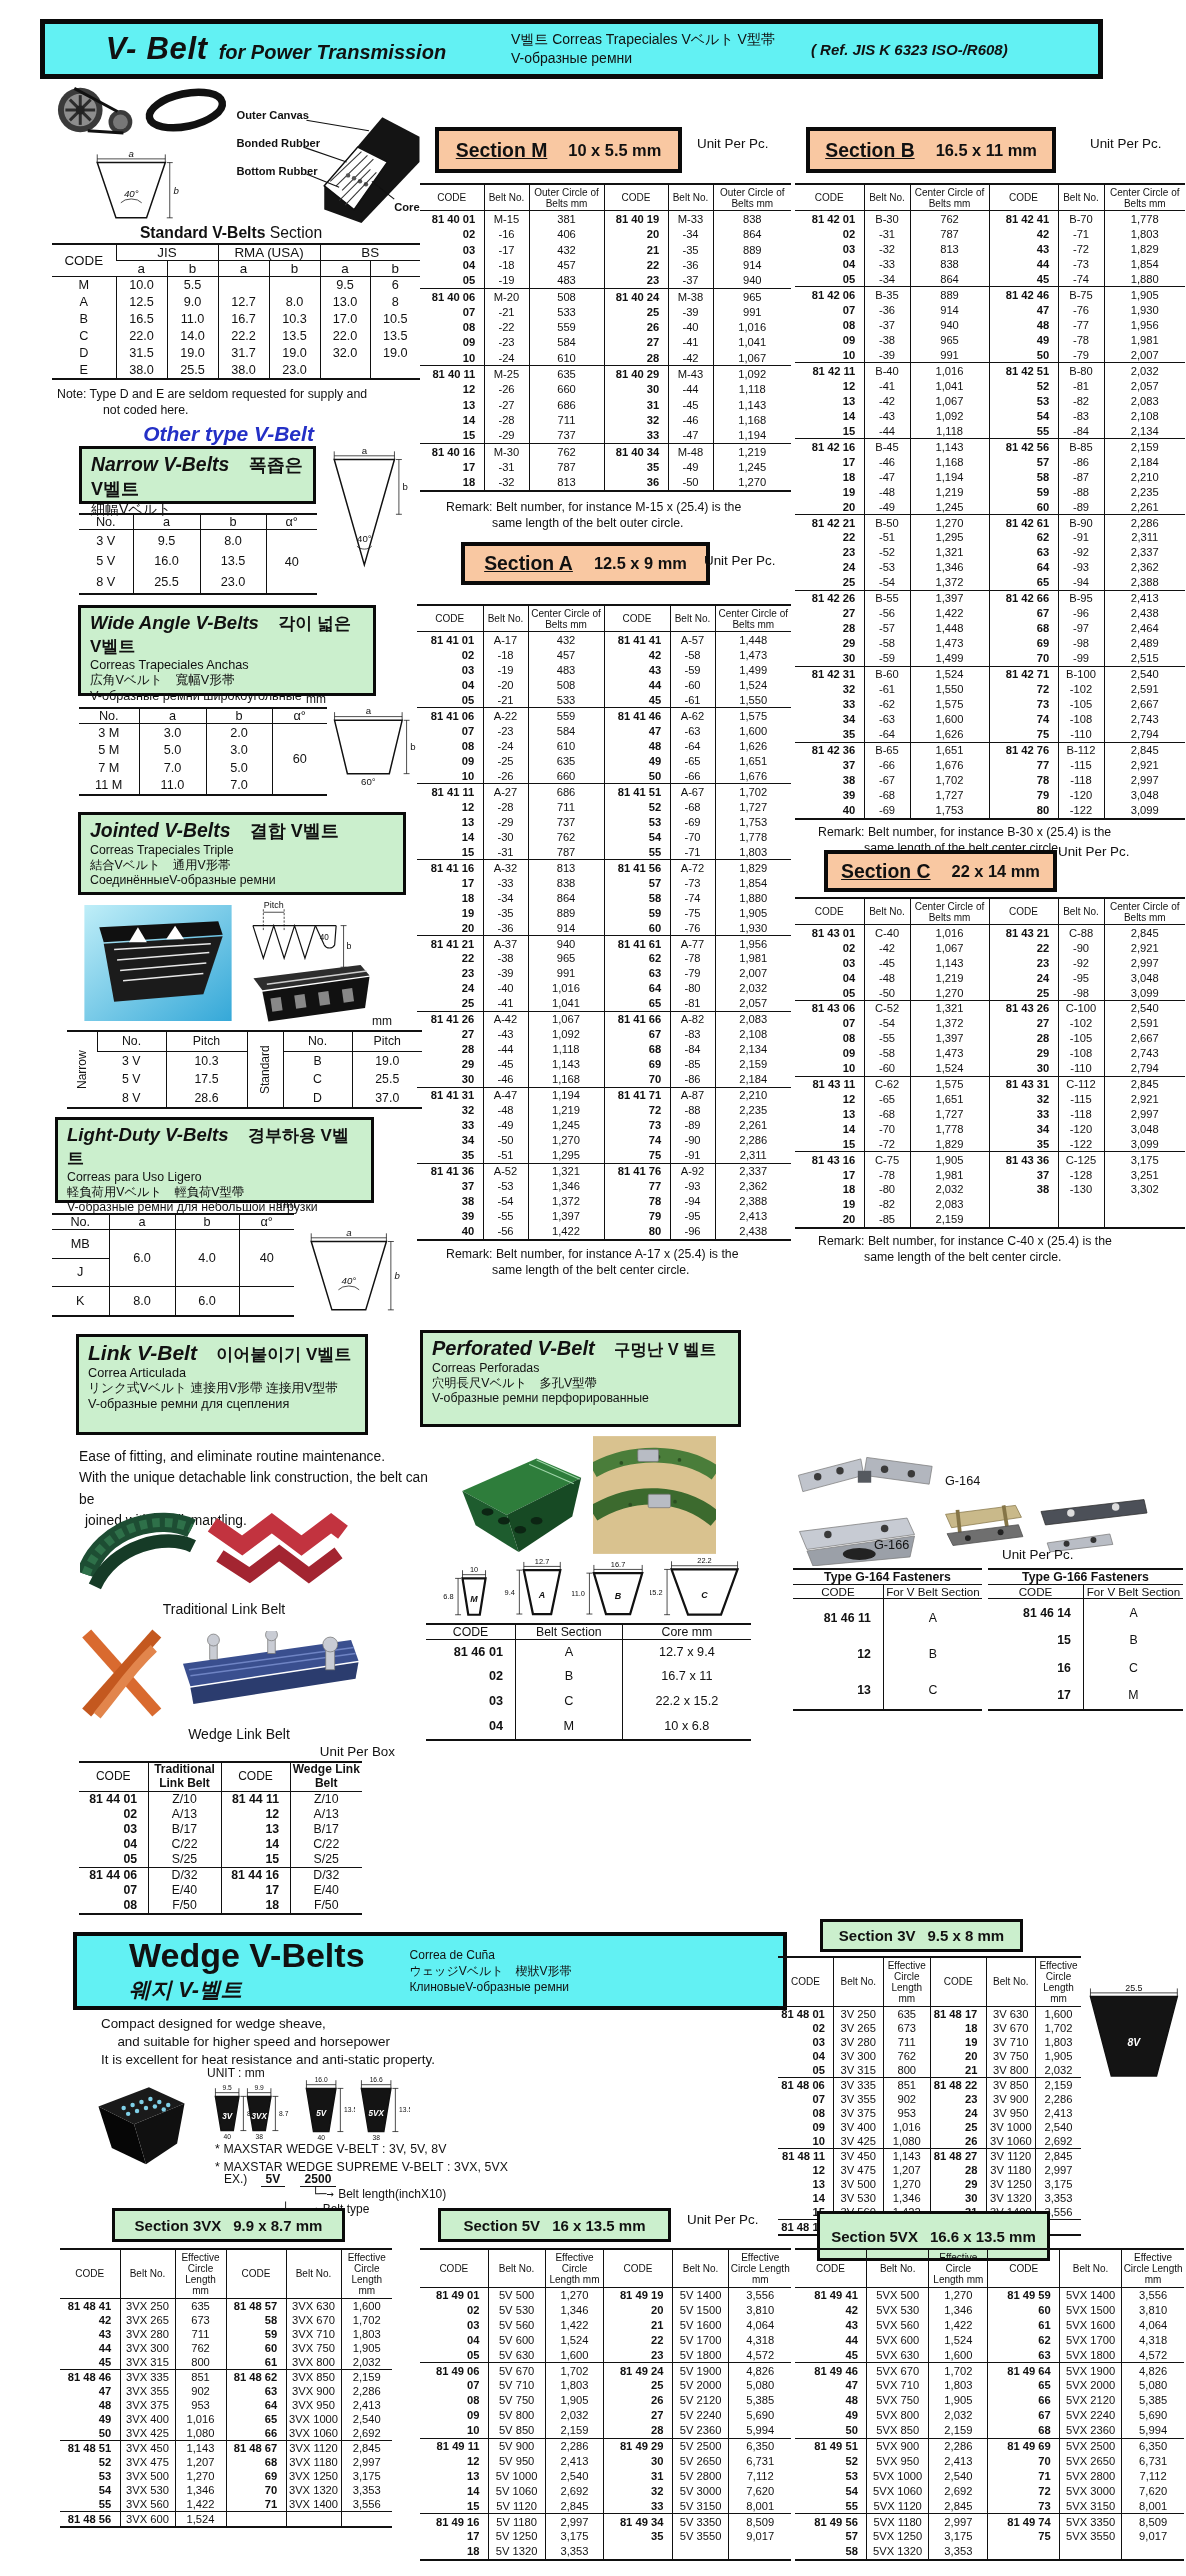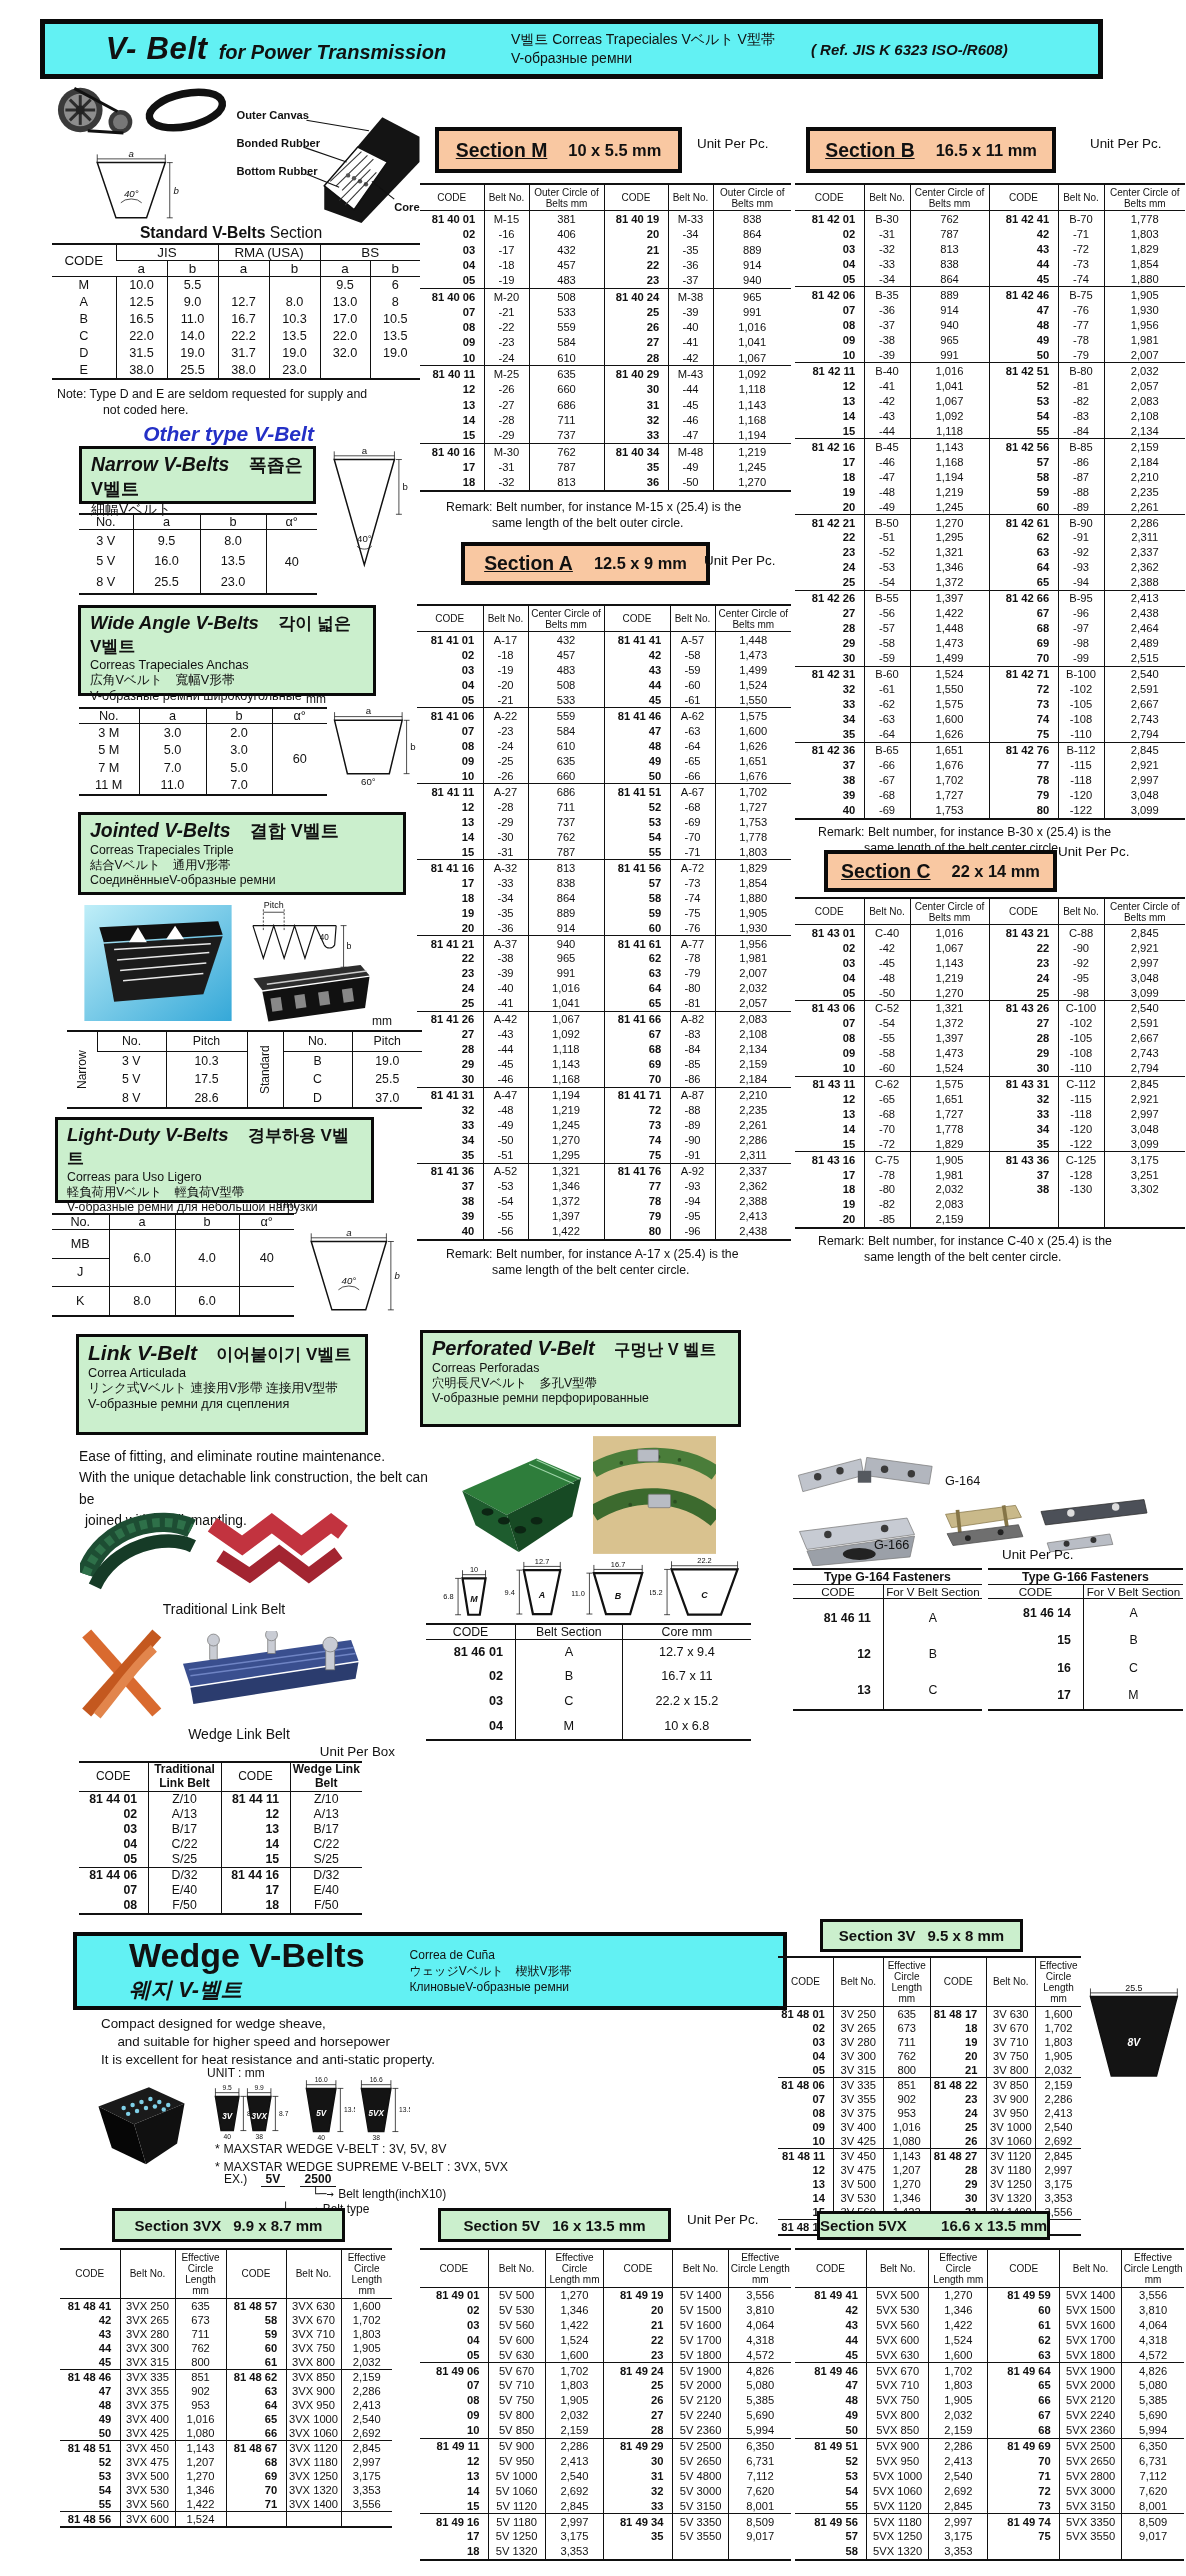--- a/index.html
+++ b/index.html
@@ -1719,21 +1719,21 @@
             <td>2,413</td>
             <td>30</td>
             <td>5V 2650</td>
             <td>6,731</td>
           </tr>
           <tr>
             <td>13</td>
             <td>5V 1000</td>
             <td>2,540</td>
             <td>31</td>
-            <td>5V 4800</td>
+            <td>5V 2800</td>
             <td>7,112</td>
           </tr>
           <tr>
             <td>14</td>
             <td>5V 1060</td>
             <td>2,692</td>
             <td>32</td>
             <td>5V 3000</td>
             <td>7,620</td>
           </tr>
@@ -2597,21 +2597,21 @@
             <td>3V 600</td>
             <td>1,524</td>
             <td></td>
             <td></td>
             <td></td>
           </tr>
         </tbody>
       </table>
     </div>
 
-  <div class="abs ghdr" style="left:817px;top:2211px;width:233px;height:29px;justify-content:space-between;">
+  <div class="abs ghdr" style="left:817px;top:2211px;width:233px;height:50px;">
     <span>Section 5VX</span>
       <span>16.6 x 13.5 mm</span>
   </div>
   <div class="abs" style="left:795px;top:2248px;width:389px;height:313px;">
       <table class="ctab sec6">
         <colgroup>
           <col style="width: 69px;">
           <col style="width: 60px;">
           <col style="width: 57px;">
           <col style="width: 69px;">

